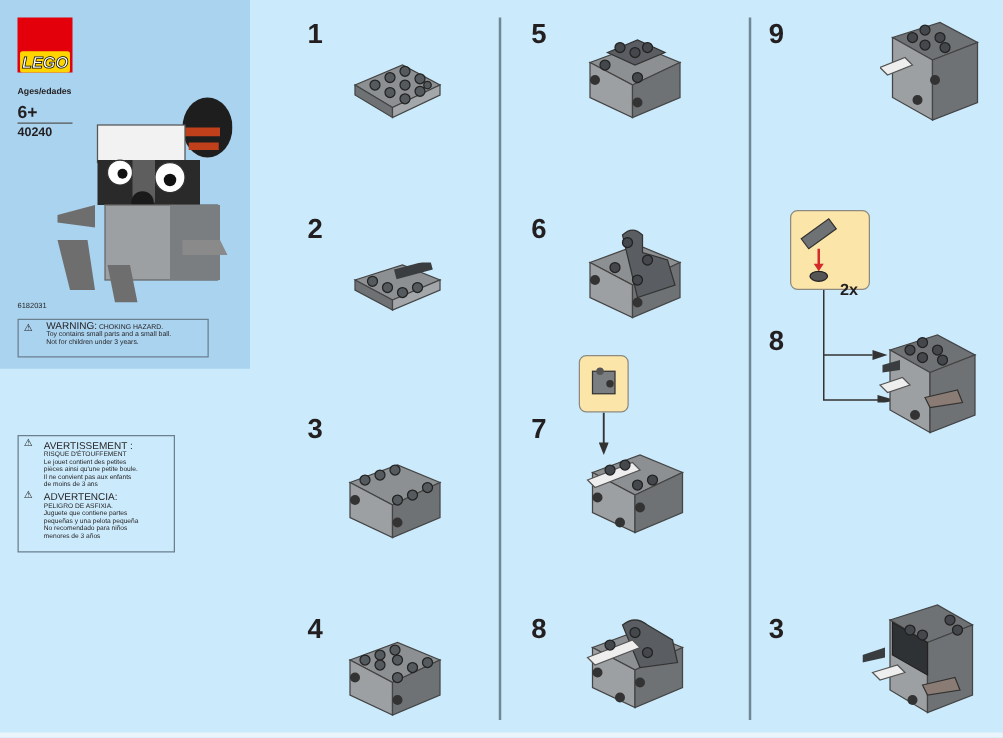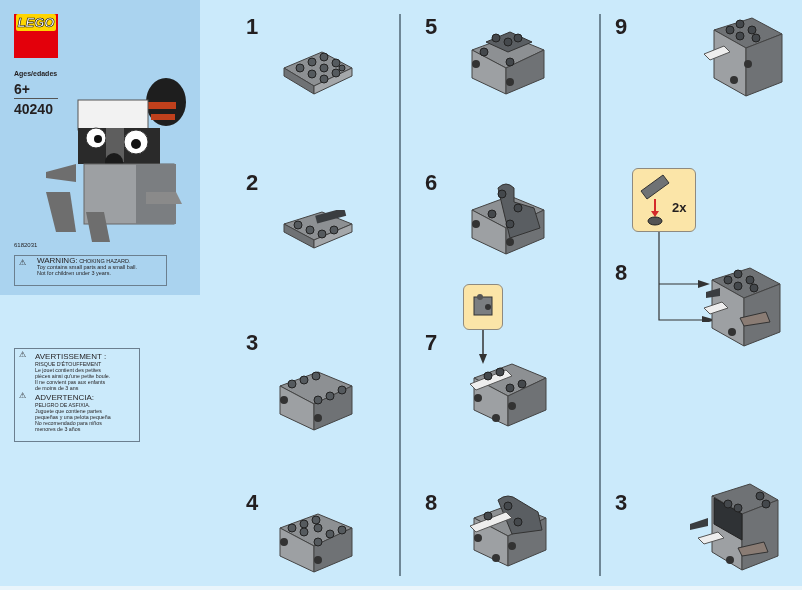--- a/index.html
+++ b/index.html
@@ -1,23 +1,23 @@
 <!DOCTYPE html>
 <html><head>
 <meta charset="utf-8">
 <style>
   * { box-sizing: border-box; margin: 0; padding: 0; }
   body { width: 802px; height: 590px; background: #cbeafb; position: relative; overflow: hidden; font-family: "Liberation Sans", sans-serif; color: #231f20; }
   .cover { position: absolute; left: 0; top: 0; width: 200px; height: 295px; background: #aad3ef; }
-  .logo { position: absolute; left: 14px; top: 14px; width: 44px; height: 44px; background: #e3000b; display: flex; align-items: flex-start; justify-content: center; }
+  .logo { position: absolute; left: 14px; top: 14px; width: 44px; height: 44px; background: #e3000b; display: flex; align-items: flex-end; justify-content: center; }
   .logo span { color: #fff; font-weight: bold; font-style: italic; font-size: 13px; -webkit-text-stroke: 0.6px #000; text-shadow: 0 0 0 #ffd500; background: #ffd500; padding: 1px 2px; border-radius: 2px; color:#fff; }
   .ages { position: absolute; left: 14px; top: 70px; font-size: 7px; font-weight: bold; }
   .age { position: absolute; left: 14px; top: 81px; font-size: 14px; font-weight: bold; }
   .agerule { position: absolute; left: 14px; top: 98px; width: 44px; height: 1px; background: #555; }
-  .setnum { position: absolute; left: 14px; top: 101px; font-size: 14px; font-weight: bold; }
+  .setnum { position: absolute; left: 14px; top: 101px; font-size: 10px; font-weight: bold; }
   .code { position: absolute; left: 14px; top: 242px; font-size: 6px; }
   .warn { position: absolute; left: 14px; top: 255px; width: 153px; height: 31px; border: 1px solid #6b7f8f; padding: 2px 4px; font-size: 5.5px; line-height: 6px; }
   .warn .t { font-size: 8px; }
   .warn .tri { position: absolute; left: 4px; top: 4px; font-size: 8px; }
   .warn .txt { margin-left: 18px; }
   .fr { position: absolute; left: 14px; top: 348px; width: 126px; height: 94px; border: 1px solid #6b7f8f; padding: 3px 4px; font-size: 5.3px; line-height: 6px; }
   .fr .t { font-size: 8px; line-height: 9px; }
   .fr .row { position: relative; padding-left: 16px; margin-bottom: 2px; }
   .fr .tri { position: absolute; left: 0; top: 0; font-size: 8px; }
   .divider { position: absolute; width: 2px; background: #6f8796; top: 14px; height: 562px; }
@@ -252,21 +252,21 @@
     <circle cx="30" cy="64" r="4" fill="#333"></circle>
 </svg>
 <div class="callout" style="left:632px;top:168px;width:64px;height:64px">
   <svg width="40" height="62" viewBox="0 0 40 62">
       <polygon points="8,22 30,6 36,14 14,30" fill="#6f7275" stroke="#333"></polygon>
       <line x1="22" y1="30" x2="22" y2="46" stroke="#d42a2a" stroke-width="2"></line>
       <polygon points="18,42 26,42 22,48" fill="#d42a2a"></polygon>
       <ellipse cx="22" cy="52" rx="7" ry="4" fill="#555" stroke="#222"></ellipse>
     </svg>
 </div>
-<div class="mult" style="left:672px;top:200px">2x</div>
+<div class="mult" style="left:672px;top:224px">2x</div>
 <svg class="model" style="left:658px;top:232px" width="60" height="90" viewBox="0 0 60 90">
     <polyline points="1,0 1,88 54,88" fill="none" stroke="#333" stroke-width="1.2"></polyline>
     <line x1="1" y1="52" x2="40" y2="52" stroke="#333" stroke-width="1.2"></line>
     <polygon points="40,48 52,52 40,56" fill="#333"></polygon>
     <polygon points="44,84 58,88 44,92" fill="#333"></polygon>
   </svg>
 <svg class="model" style="left:700px;top:266px" width="84" height="84" viewBox="0 0 84 84">
   <polygon points="12,14 50,2 80,18 44,32" fill="#6f7275" stroke="#444"></polygon>
   <polygon points="12,14 44,32 44,80 12,62" fill="#9da0a3" stroke="#444"></polygon>
   <polygon points="44,32 80,18 80,66 44,80" fill="#6f7275" stroke="#444"></polygon>

